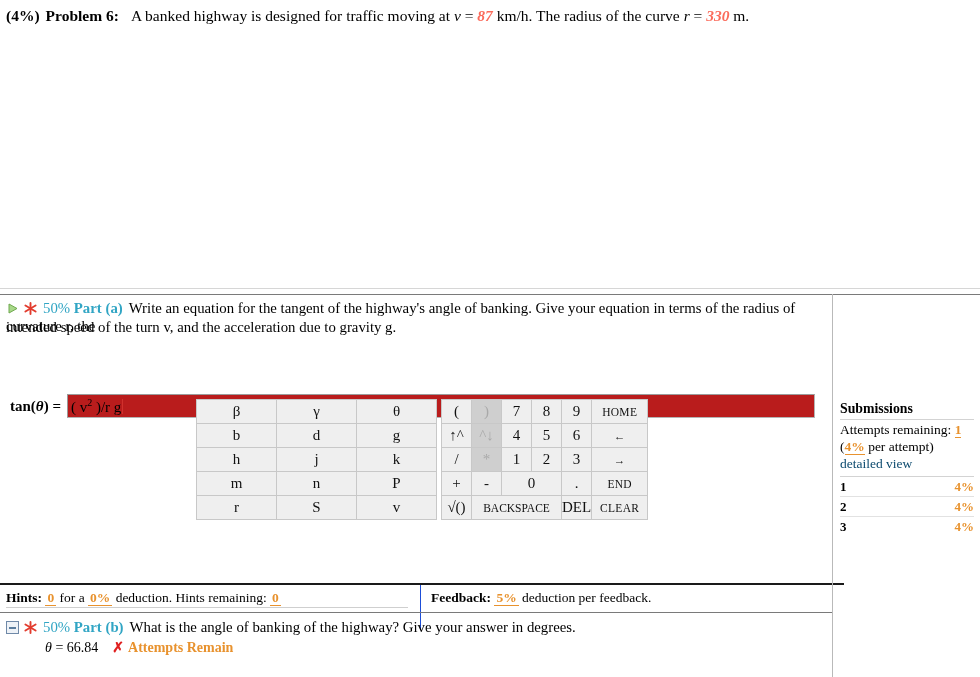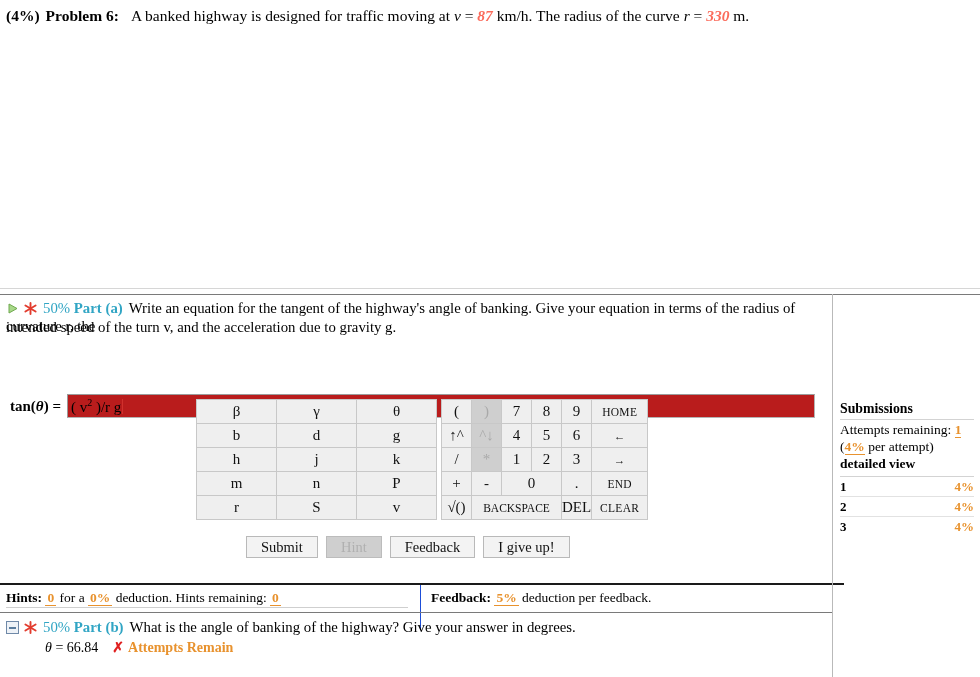--- a/index.html
+++ b/index.html
@@ -226,21 +226,21 @@
     width: 134px;
     font-size: 13.5px;
   }
   .sub-title { font-weight: bold; font-size: 13.8px; }
   .sub-line { line-height: 17px; }
   .link-u {
     color: #e8922e; font-weight: bold;
     border-bottom: 1px solid #e8922e;
   }
   .dv-link {
-    color: #000000; font-weight: bold;
+    color: #0c4a6e; font-weight: normal;
     line-height: 18px;
     cursor: pointer;
   }
   .att-table { margin-top: 3px; width: 134px; }
   .att-row {
     display: flex; justify-content: space-between;
     line-height: 19px;
     border-top: 1px solid #e2e2e2;
   }
   .att-row:first-child { border-top: 1px solid #d3d3d3; }
@@ -372,26 +372,20 @@
         <tr>
           <td>√()</td>
           <td colspan="3" class="k-back">BACKSPACE</td>
           <td class="k-del">DEL</td>
           <td class="wkey">CLEAR</td>
         </tr>
       </tbody>
     </table>
   </div>
 
-  <div class="btn-row">
-    <button class="act-btn">Submit</button>
-    <button class="act-btn disabled">Hint</button>
-    <button class="act-btn">Feedback</button>
-    <button class="act-btn">I give up!</button>
-  </div>
 
   <div class="hf-band">
     <div class="hf-top-rule"></div>
     <div class="hf-inner">
       <div class="hf-left">
         <span class="b-lbl">Hints:</span>
         <span class="or-u">0</span>
         <span>for a</span>
         <span class="or-u">0%</span>
         <span>deduction. Hints remaining:</span>

